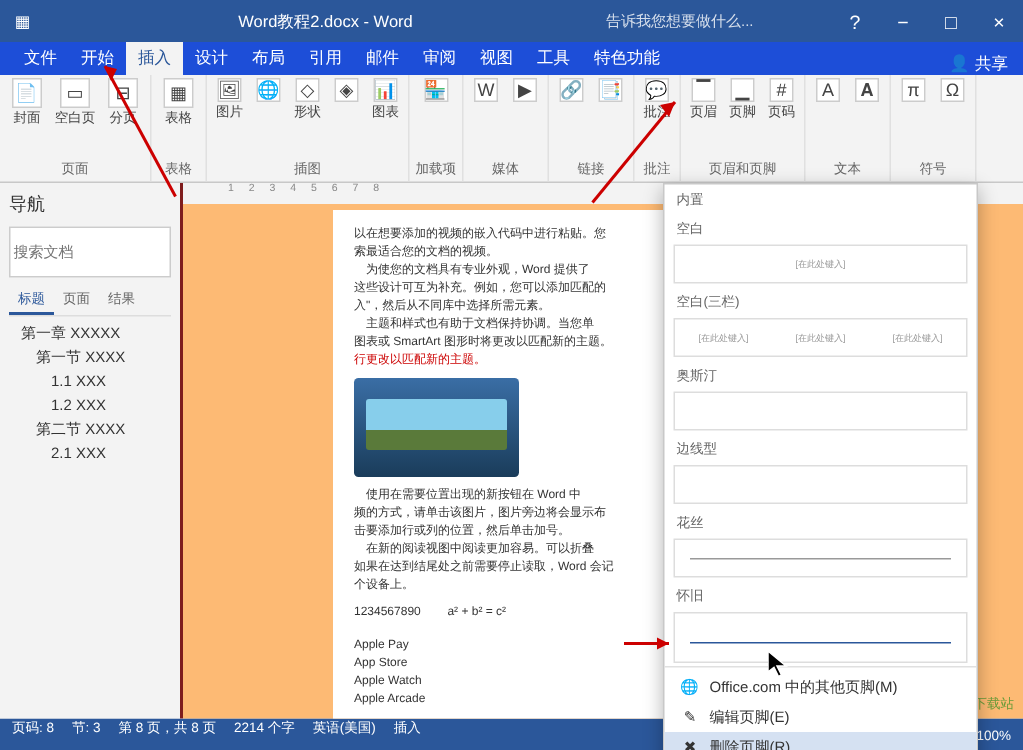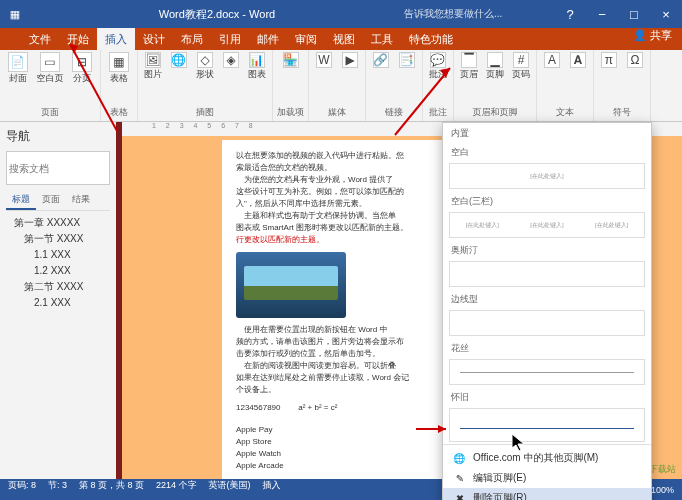--- a/index.html
+++ b/index.html
@@ -3,34 +3,34 @@
 <meta charset="utf-8">
 <style>
 *{margin:0;padding:0;box-sizing:border-box;font-family:"Microsoft YaHei",sans-serif}
 body{width:682px;height:500px;background:#e6e6e6;overflow:hidden;font-size:11px;position:relative}
 .titlebar{height:28px;background:#2b579a;display:flex;align-items:center;color:#fff;font-size:11px}
 .titlebar .left{width:30px;text-align:center}
 .titlebar .center{flex:1;text-align:center}
 .titlebar .tellme{width:150px;font-size:10px;opacity:.8}
 .titlebar .wincontrols{display:flex}
 .titlebar .wincontrols div{width:32px;text-align:center;font-size:13px}
-.menubar{height:22px;background:#c2410c;display:flex;align-items:flex-start;padding-left:21px}
+.menubar{height:22px;background:#1d4ed8;display:flex;align-items:flex-end;padding-left:8px}
 .menubar .tab{color:#fff;padding:0 8px;font-size:11px;height:22px;line-height:22px}
 .menubar .tab.active{background:#f3f3f3;color:#2b579a}
 .menubar .share{margin-left:auto;color:#fff;padding:0 10px;font-size:11px}
 .ribbon{height:72px;background:#f3f3f3;border-bottom:1px solid #c8c8c8;display:flex;position:relative}
 .rgroup{border-right:1px solid #e0e0e0;display:flex;flex-direction:column;align-items:center;padding:2px 4px}
 .rgroup .icons{display:flex;flex:1;align-items:flex-start;gap:4px}
 .rgroup .lbl{font-size:9px;color:#666;margin-top:auto}
 .ric{display:flex;flex-direction:column;align-items:center;width:28px;font-size:9px;color:#444}
 .ric .ibox{width:20px;height:20px;background:#fff;border:1px solid #ccc;display:flex;align-items:center;justify-content:center;font-size:12px}
 .ric.sm{width:22px}
 .ric.sm .ibox{width:16px;height:16px}
 .mainarea{display:flex;height:357px}
-.navpane{width:122px;background:#f3f3f3;border-right:6px solid #7f1d1d;padding:6px;font-size:10px}
+.navpane{width:122px;background:#f3f3f3;border-right:2px solid #7f1d1d;padding:6px;font-size:10px}
 .navpane h3{font-size:12px;font-weight:normal;margin-bottom:6px;color:#333}
 .navsearch{width:100%;height:18px;border:1px solid #ccc;font-size:10px;padding:16px 2px;margin-bottom:6px}
 .navtabs{display:flex;font-size:9px;margin-bottom:4px;border-bottom:1px solid #ddd}
 .navtabs span{padding:2px 6px;color:#666}
 .navtabs span.active{color:#2b579a;border-bottom:2px solid #2b579a}
 .navtree{font-size:10px;line-height:16px;color:#333}
 .navtree .l1{padding-left:8px}
 .navtree .l2{padding-left:18px}
 .navtree .l3{padding-left:28px}
 .navtree .sel{background:#cce5ff}

